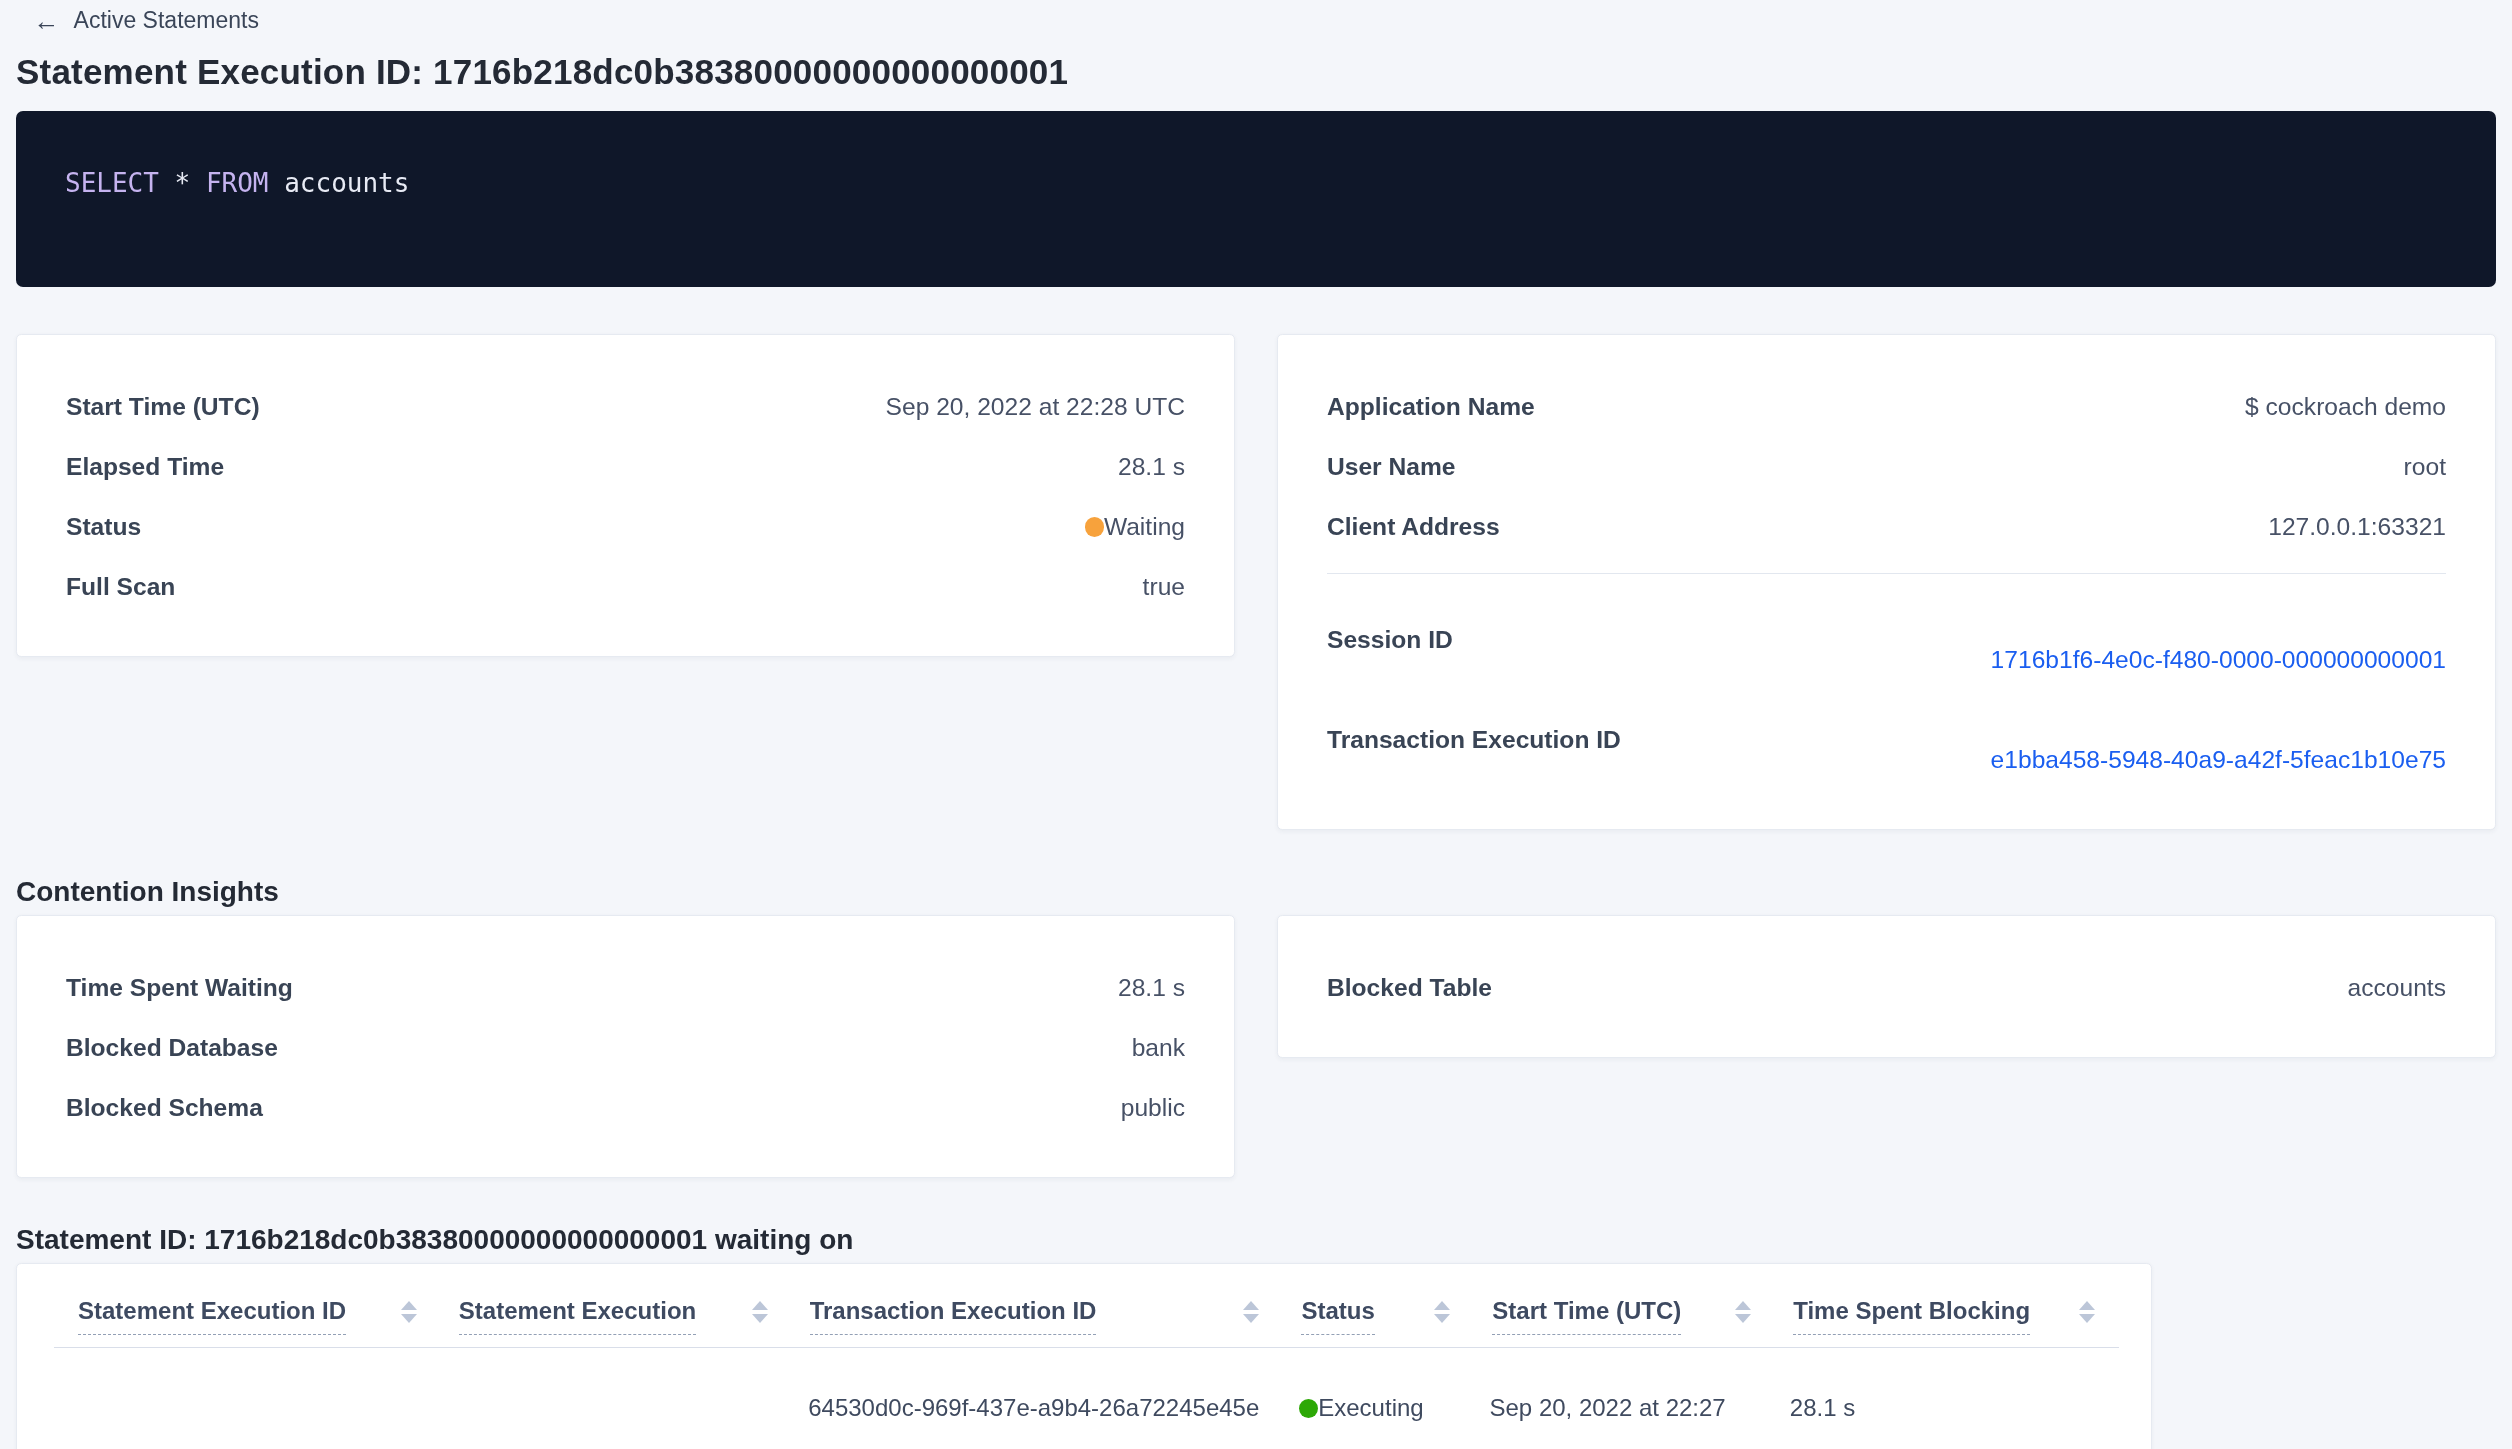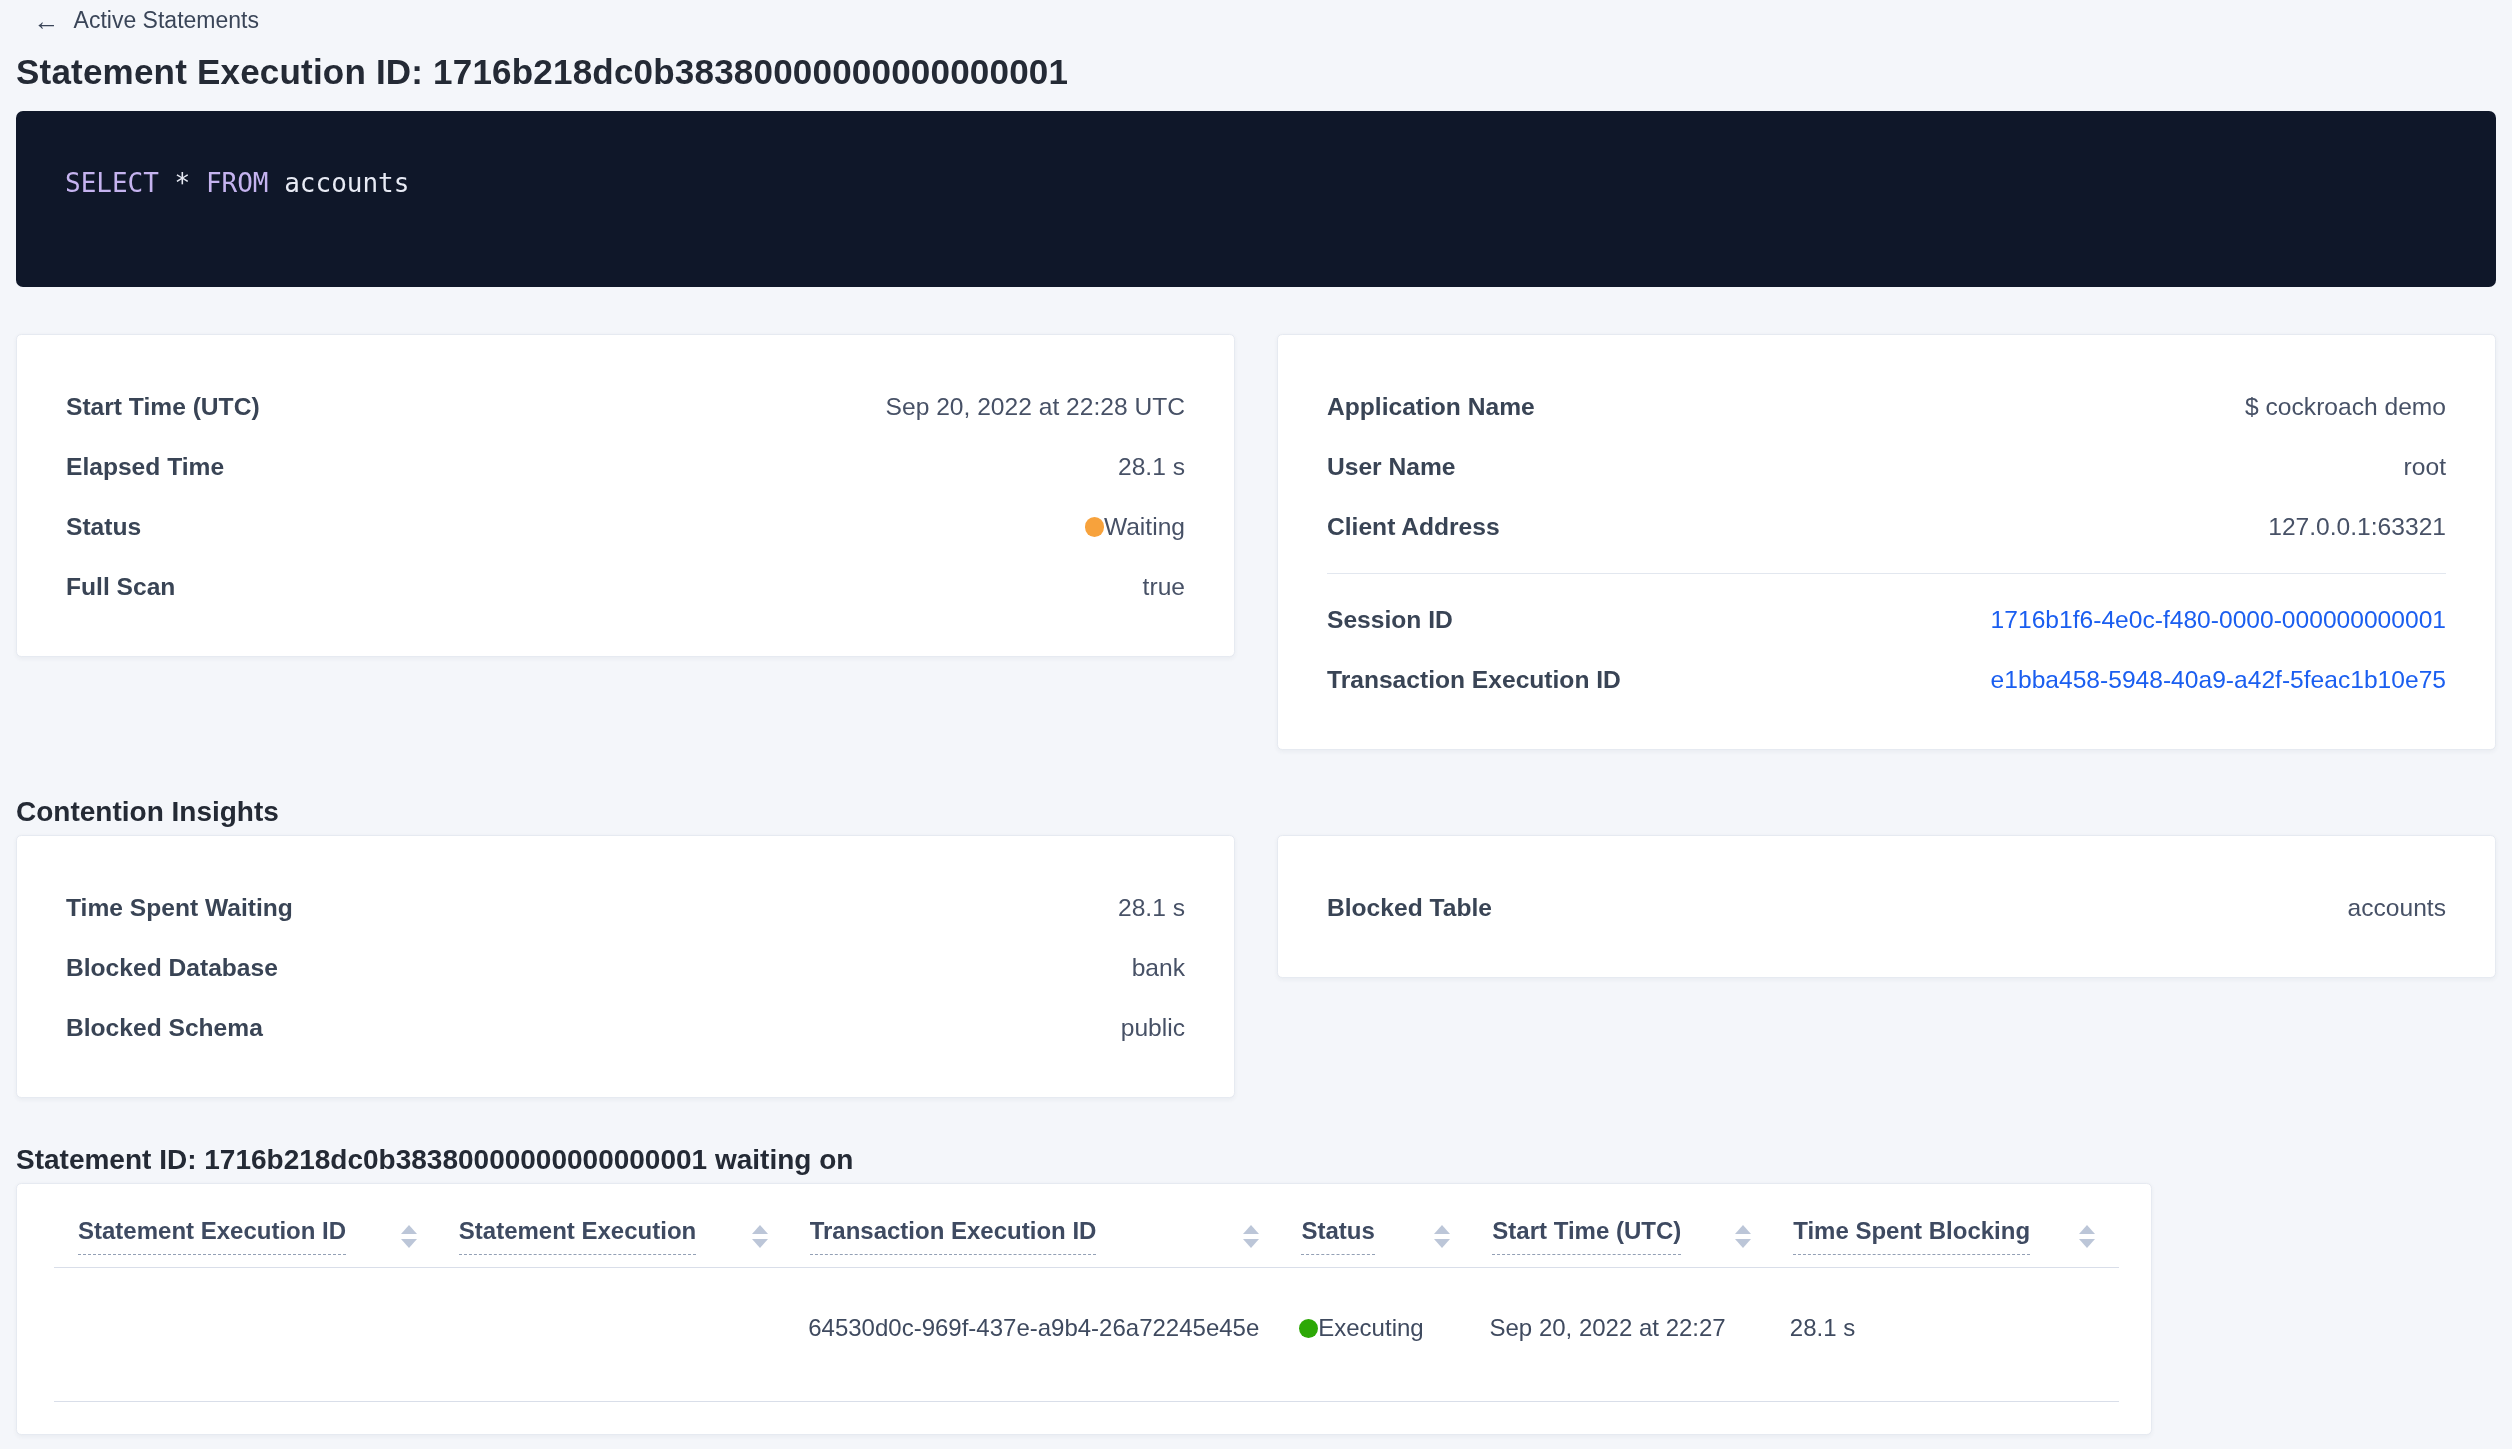--- a/index.html
+++ b/index.html
@@ -52,21 +52,21 @@
     box-shadow:0 1.8px 4.4px rgba(40,55,80,0.05);
     padding:42px 49px 39px 49px;
   }
   .kv {
     display:flex; justify-content:space-between; align-items:center;
     padding:15px 0;
     font-size:24.6px; line-height:30px;
   }
   .kv-label { font-weight:700; color:#394455; }
   .kv-value { color:#475166; text-align:right; }
-  .kv-value.link { color:#1a5ef0; cursor:pointer; }
+  .kv-value.link { color:#1a5ef0; cursor:pointer;margin-top:40px; }
   .card-divider { border-top:0.9px solid #e2e7ef; margin:16px 0; }
   .status-inline { display:flex; align-items:center; gap:0; }
   .dot { width:19.3px; height:19.3px; border-radius:50%; display:inline-block; }
   .dot-orange { background:#f7a23c; }
   .dot-green  { background:#2da806; }
 
   
   h2.section-heading {
     margin-top:46px;
     font-size:28px; font-weight:700; color:#242a35;
@@ -77,21 +77,21 @@
   .table-card {
     margin-top:7px;
     width:2136px;
     background:#ffffff;
     border:0.9px solid #e6eaf1;
     border-radius:5.3px;
     box-shadow:0 1.8px 4.4px rgba(40,55,80,0.05);
     padding:33px 0 32px 0;
   }
   .thead { display:flex; padding:0 35px 0 61px; }
-  .th { display:flex; align-items:flex-end; }
+  .th { display:flex; align-items:center; }
   .th-label {
     font-size:24px; font-weight:700; color:#3e4a61;
     border-bottom:1.8px dashed #93a0b5;
     padding-bottom:8.8px;
     cursor:pointer;
   }
   .sort { display:flex; flex-direction:column; gap:4.4px; margin-left:auto; margin-right:42px; margin-bottom:7px; }
   .sort.last { margin-right:21px; }
   .tri-up   { width:0; height:0; border-left:8px solid transparent; border-right:8px solid transparent; border-bottom:9.7px solid #bcc6d8; }
   .tri-down { width:0; height:0; border-left:8px solid transparent; border-right:8px solid transparent; border-top:9.7px solid #bcc6d8; }

